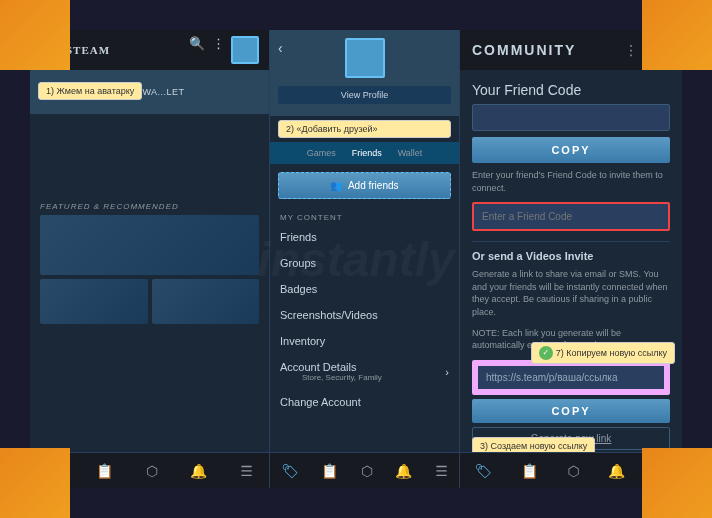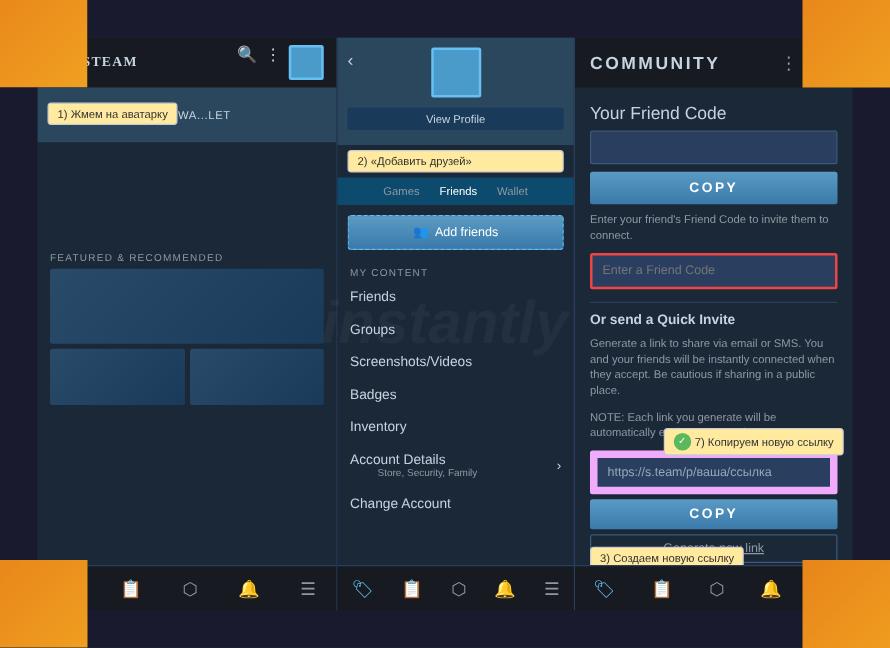--- a/index.html
+++ b/index.html
@@ -160,20 +160,21 @@
       background: #1b2838;
       position: relative;
     }
 
     .featured-label {
       color: #8f98a0;
       font-size: 8px;
       text-transform: uppercase;
       letter-spacing: 1px;
       padding: 8px 10px 4px;
+      font-style: italic;
     }
 
     .featured-images {
       display: flex;
       flex-direction: column;
       gap: 4px;
       padding: 0 10px;
     }
 
     .featured-img {
@@ -612,22 +613,22 @@
     <div class="add-friends-btn">
       <span>👥</span>
       <span>Add friends</span>
     </div>
 
     <div class="my-content-label">MY CONTENT</div>
 
     <div class="menu-items">
       <div class="menu-item">Friends</div>
       <div class="menu-item">Groups</div>
+      <div class="menu-item">Badges</div>
       <div class="menu-item">Screenshots/Videos</div>
-      <div class="menu-item">Badges</div>
       <div class="menu-item">Inventory</div>
       <div class="menu-item with-arrow">
         <div>
           <div>Account Details</div>
           <div style="color:#8f98a0; font-size:8px;margin-left:22px;">Store, Security, Family</div>
         </div>
         <span>›</span>
       </div>
       <div class="menu-item">Change Account</div>
     </div>
@@ -652,21 +653,21 @@
       
       <div class="section-label">Your Friend Code</div>
       <input class="friend-code-input" type="text" placeholder="" style="">
       <button class="copy-btn">COPY</button>
       <p class="helper-text">Enter your friend's Friend Code to invite them to connect.</p>
       <input class="enter-code-input" type="text" placeholder="Enter a Friend Code" style="">
 
       <hr class="divider-line">
 
       
-      <div class="quick-invite-title">Or send a Quick Invite</div>
+      <div class="quick-invite-title">Or send a Videos Invite</div>
       <p class="quick-invite-text">Generate a link to share via email or SMS. You and your friends will be instantly connected when they accept. Be cautious if sharing in a public place.</p>
       <p class="quick-invite-text">NOTE: Each link you generate will be automatically expires after 30 days.</p>
 
       
       <div style="position:relative; margin-bottom:4px;">
         <div style="position:absolute; right:-5px; top:-18px; background:#ffeaa0; color:#333; font-size:9px; padding:3px 7px; border-radius:3px; white-space:nowrap; z-index:50; border:1px solid #ccc; display:flex; align-items:center; gap:3px;">
           <span class="check-icon">✓</span>
           <span>7) Копируем новую ссылку</span>
         </div>
         <div class="link-row">https://s.team/p/ваша/ссылка</div>

